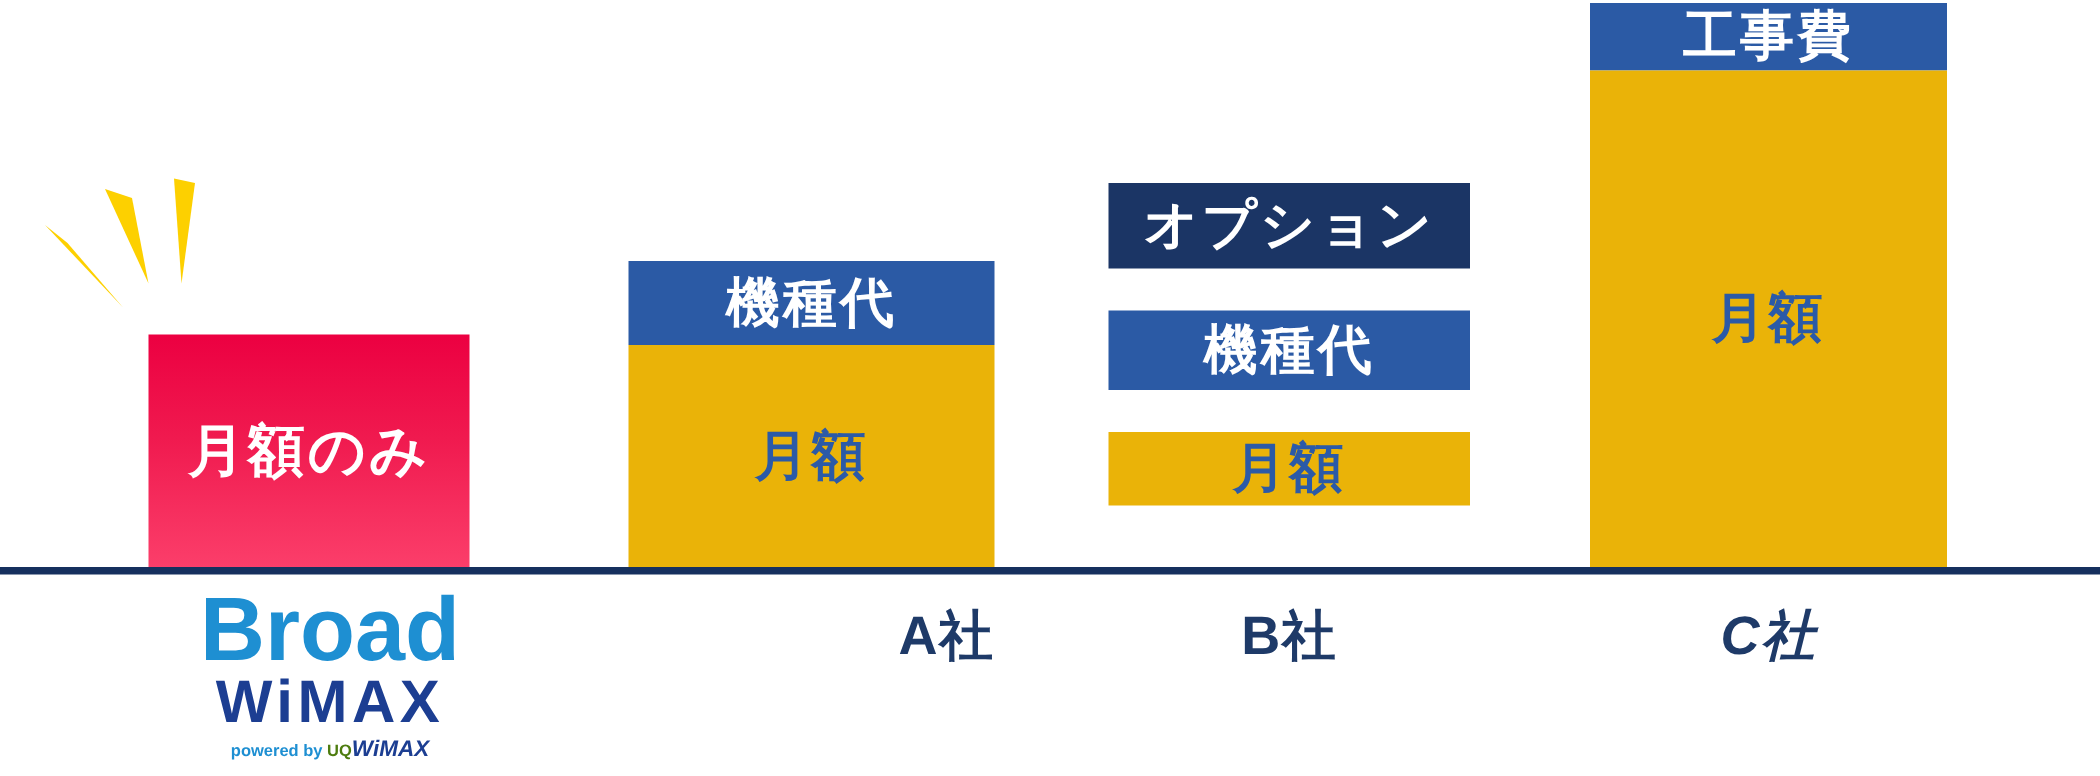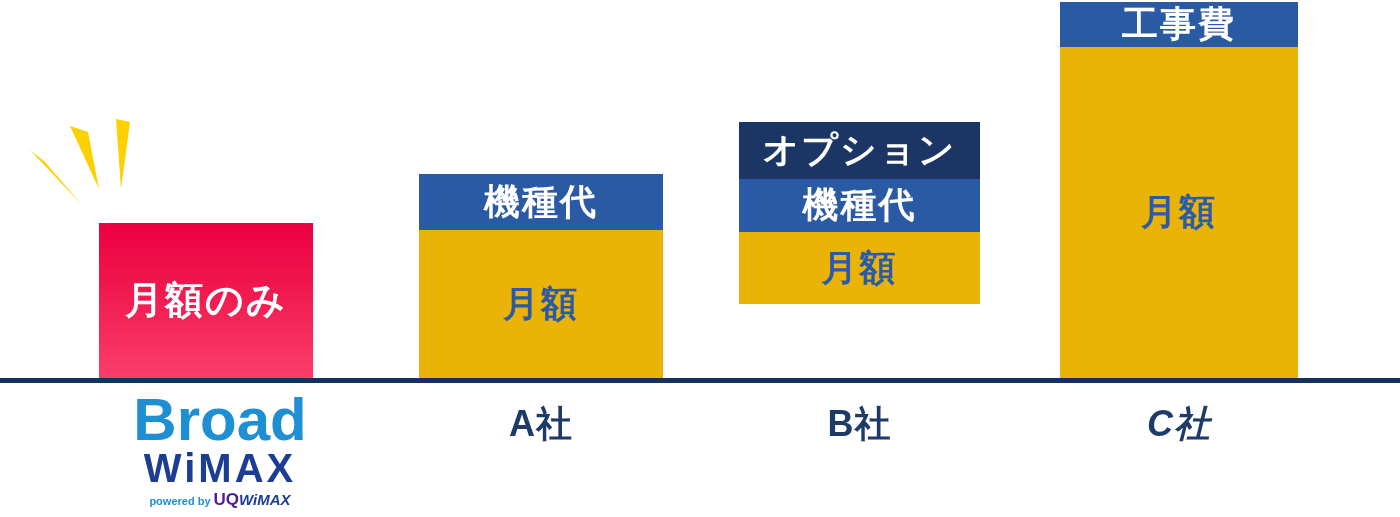--- a/index.html
+++ b/index.html
@@ -18,21 +18,21 @@
   
   .bar { position: absolute; display: flex; flex-direction: column; }
   .bar-broad {
     left: 99px; top: 223px; width: 214px; height: 155px;
     background: linear-gradient(180deg, #ec0041 0%, #f01a4f 45%, #fb3e6a 100%);
     align-items: center; justify-content: center;
     color: #ffffff; font-size: 38px; font-weight: bold;
     letter-spacing: 2px;
   }
   .bar-a { left: 419px; top: 174px; width: 244px; height: 204px; }
-  .bar-b { left: 739px; top: 122px; width: 241px; height: 182px; }
+  .bar-b { left: 739px; top: 122px; width: 241px; height: 182px; gap: 28px; }
   .bar-c { left: 1060px; top: 2px;  width: 238px; height: 376px; }
 
   .seg {
     display: flex; align-items: center; justify-content: center;
     font-weight: bold; font-size: 36px; letter-spacing: 2px;
     flex: 0 0 auto;
   }
   .seg-mid   { background: #2b5aa5; color: #ffffff; }
   .seg-dark  { background: #1b3565; color: #ffffff; }
   .seg-light { background: #eab308; color: #2b5aa7; flex: 1 1 auto; }
@@ -43,37 +43,37 @@
     position: absolute; left: 0; top: 378px;
     width: 1400px; height: 5px; background: #16305e;
   }
 
   
   .company-label {
     position: absolute; top: 402px; height: 44px; line-height: 44px;
     font-size: 36px; font-weight: bold; color: #1e3a68;
     text-align: center; letter-spacing: 1px;
   }
-  .label-a { left: 419px;  width: 244px; }
+  .label-a { left: 419px;  width: 244px; text-align: right; }
   .label-b { left: 739px;  width: 241px; }
   .label-c { left: 1060px; width: 238px; font-style: italic; }
 
   
   .logo { position: absolute; left: 99px; top: 392px; width: 242px; text-align: center; }
   .logo-broad {
     font-size: 60px; line-height: 56px; font-weight: bold;
     color: #1e8fd2; letter-spacing: 0px;
   }
   .logo-wimax {
     font-size: 40px; line-height: 38px; font-weight: bold;
     color: #1c3e92; letter-spacing: 3px; margin-top: 1px;
   }
   .logo-powered { margin-top: 6px; font-size: 11px; line-height: 14px; white-space: nowrap; }
   .logo-powered .pb  { color: #1e8fd2; font-weight: bold; }
-  .logo-powered .uq  { color: #4c1d95; font-weight: bold; font-size: 17px; }
+  .logo-powered .uq  { color: #4d7c0f; font-weight: bold; font-size: 11px; }
   .logo-powered .uqw { color: #1c3e92; font-weight: bold; font-size: 15px; font-style: italic; }
 </style>
 </head>
 <body>
 
 <div class="stage">
 
   <svg class="rays" width="120" height="110" viewBox="0 0 120 110" aria-hidden="true">
     <polygon points="10,42 25,54 62,97" fill="#fdd000"></polygon>
     <polygon points="50,18 68,24 79,81" fill="#fdd000"></polygon>

